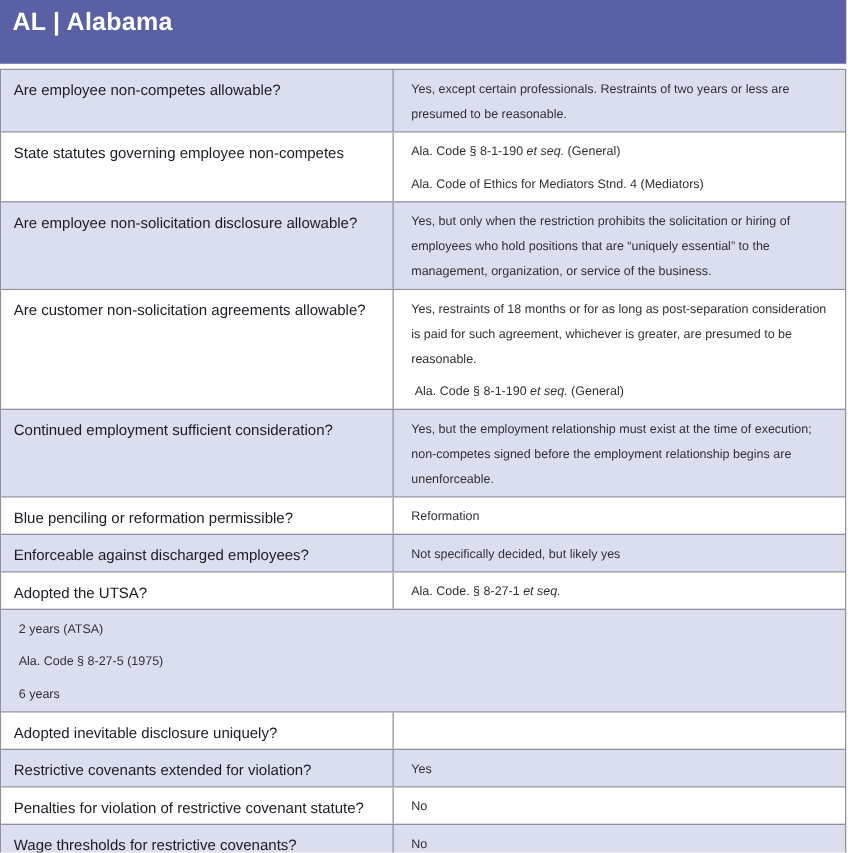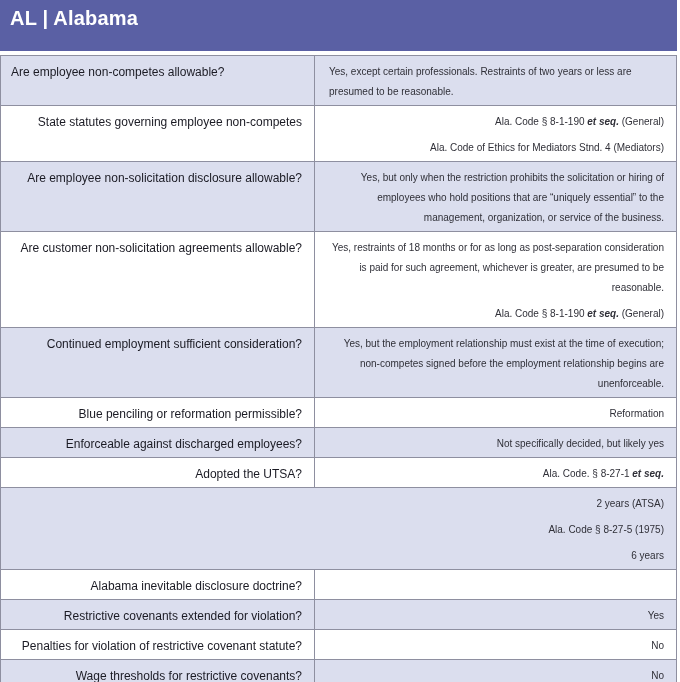--- a/index.html
+++ b/index.html
@@ -37,21 +37,21 @@
     margin-top: 4px;
     border: 1px solid var(--border);
     min-height: 636px;
     display: flex;
     flex-direction: column;
   }
   .row {
     display: flex;
     background: var(--row-bg);
   }
-  .row + .row { border-top: 1px solid var(--border); text-align: right; }
+  .row + .row { border-top: 1px solid var(--border); }
   .row.alt { background: var(--row-alt-bg); }
   .row:last-child { flex: 1; }
   .q {
     width: 314px;
     flex: 0 0 314px;
     border-right: 1px solid var(--border);
     padding: 6px 12px 3px 10px;
     font-size: 12px;
     font-weight: normal;
     line-height: 20px;
@@ -59,21 +59,21 @@
   }
   .a {
     flex: 1;
     padding: 6px 12px 3px 14px;
     font-size: 10px;
     line-height: 20px;
     color: var(--a-text);
   }
   .a p { margin: 0 0 6px 0; }
   .a p:last-child { margin-bottom: 0; }
-  .italic { font-style: italic; font-weight: bold; }
+  .italic { font-style: italic; }
 </style>
 </head>
 <body>
 
 <div class="page">
   <div class="band">
     <span class="title">AL | Alabama</span>
   </div>
   <div class="qa-table" id="qa-table">
       <div class="row alt">
@@ -127,21 +127,21 @@
         </div>
       </div>
       <div class="row alt">
         <div class="a">
           <p><span>2 years (ATSA)</span></p>
           <p><span>Ala. Code § 8-27-5 (1975)</span></p>
           <p><span>6 years</span></p>
         </div>
       </div>
       <div class="row">
-        <div class="q">Alabama inevitable disclosure doctrine?</div>
+        <div class="q">Adopted inevitable disclosure uniquely?</div>
       </div>
       <div class="row alt">
         <div class="q">Restrictive covenants extended for violation?</div>
         <div class="a">
           <p><span>Yes</span></p>
         </div>
       </div>
       <div class="row">
         <div class="q">Penalties for violation of restrictive covenant statute?</div>
         <div class="a">

